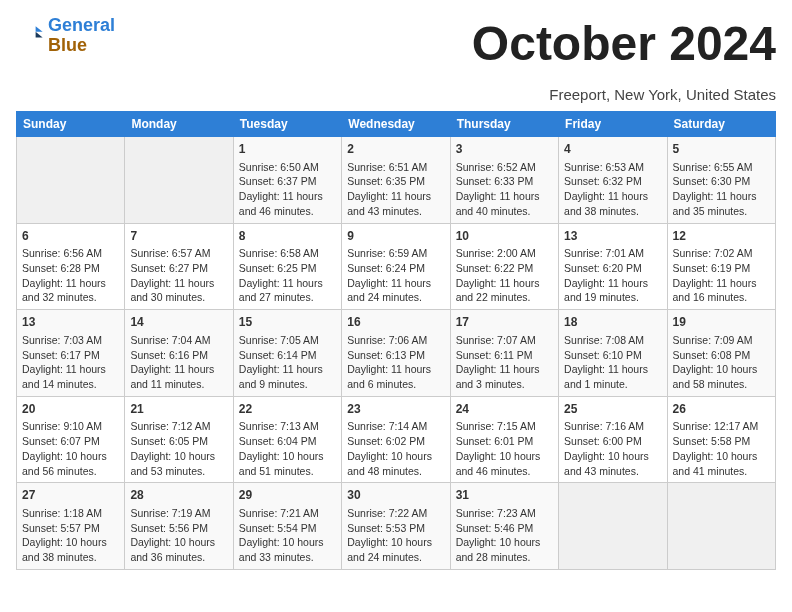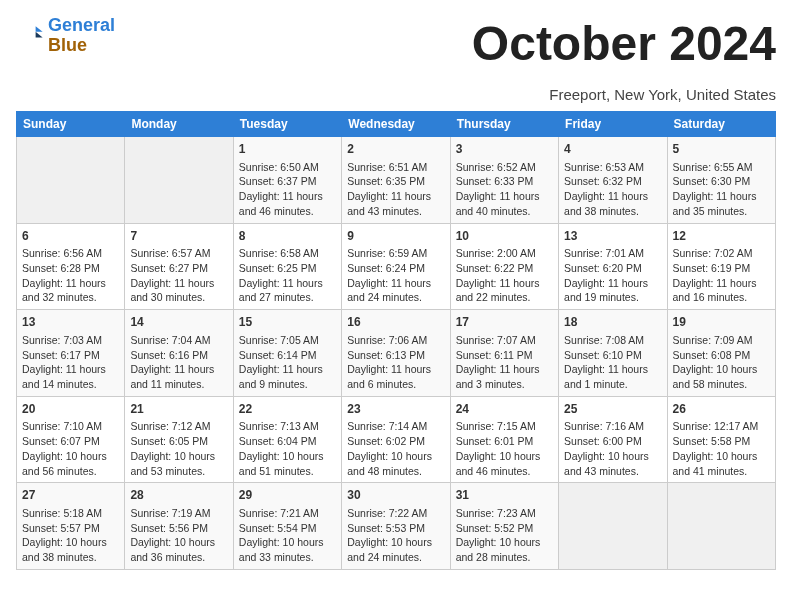--- a/index.html
+++ b/index.html
@@ -260,21 +260,21 @@
           <span class="day-num">19</span>
           <div>Sunrise: 7:09 AM</div>
           <div>Sunset: 6:08 PM</div>
           <div>Daylight: 10 hours</div>
           <div>and 58 minutes.</div>
         </td>
       </tr>
       <tr>
         <td>
           <span class="day-num">20</span>
-          <div>Sunrise: 7:10 AM</div>
+          <div>Sunrise: 9:10 AM</div>
           <div>Sunset: 6:07 PM</div>
           <div>Daylight: 10 hours</div>
           <div>and 56 minutes.</div>
         </td>
         <td>
           <span class="day-num">21</span>
           <div>Sunrise: 7:12 AM</div>
           <div>Sunset: 6:05 PM</div>
           <div>Daylight: 10 hours</div>
           <div>and 53 minutes.</div>
@@ -311,21 +311,21 @@
           <span class="day-num">26</span>
           <div>Sunrise: 12:17 AM</div>
           <div>Sunset: 5:58 PM</div>
           <div>Daylight: 10 hours</div>
           <div>and 41 minutes.</div>
         </td>
       </tr>
       <tr>
         <td>
           <span class="day-num">27</span>
-          <div>Sunrise: 5:18 AM</div>
+          <div>Sunrise: 1:18 AM</div>
           <div>Sunset: 5:57 PM</div>
           <div>Daylight: 10 hours</div>
           <div>and 38 minutes.</div>
         </td>
         <td>
           <span class="day-num">28</span>
           <div>Sunrise: 7:19 AM</div>
           <div>Sunset: 5:56 PM</div>
           <div>Daylight: 10 hours</div>
           <div>and 36 minutes.</div>
@@ -340,21 +340,21 @@
         <td>
           <span class="day-num">30</span>
           <div>Sunrise: 7:22 AM</div>
           <div>Sunset: 5:53 PM</div>
           <div>Daylight: 10 hours</div>
           <div>and 24 minutes.</div>
         </td>
         <td>
           <span class="day-num">31</span>
           <div>Sunrise: 7:23 AM</div>
-          <div>Sunset: 5:52 PM</div>
+          <div>Sunset: 5:46 PM</div>
           <div>Daylight: 10 hours</div>
           <div>and 28 minutes.</div>
         </td>
         <td class="empty"></td>
         <td class="empty"></td>
       </tr>
     </tbody>
 </table>
 
 </body></html>

